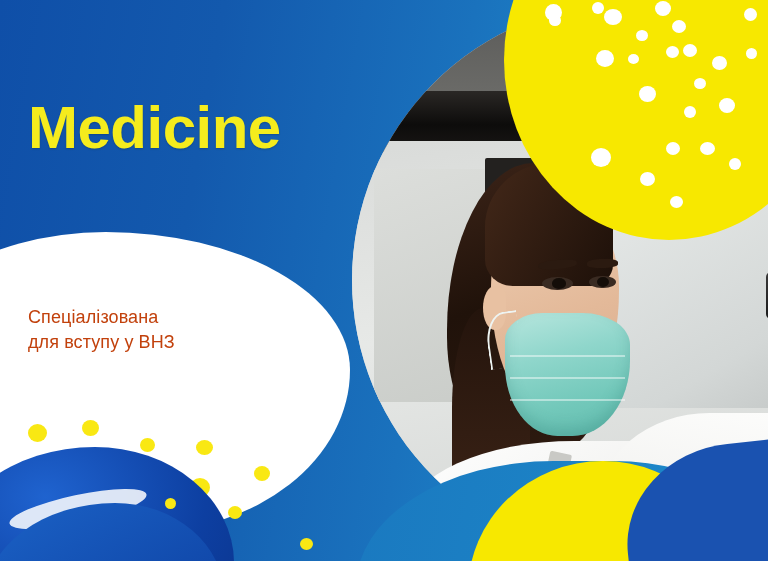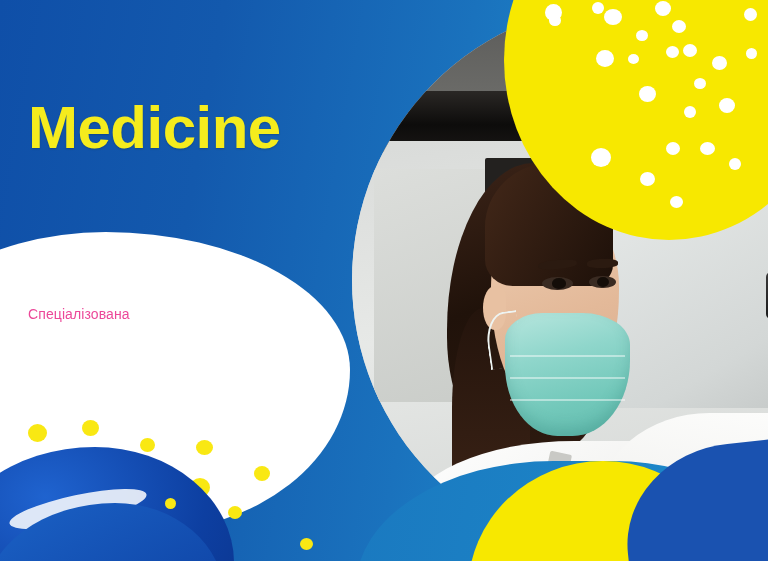--- a/index.html
+++ b/index.html
@@ -286,22 +286,22 @@
     font-weight:700;
     letter-spacing:-0.5px;
     text-shadow:0 1px 2px rgba(0,0,0,.18);
     margin-top:38px;
   }
   .title span{ display:block; }
 
   .subtitle{
     position:absolute; left:28px; top:305px;
     width:290px;
-    color:#ec4899;
-    font-size:14px;
+    color:#c2410c;
+    font-size:18px;
     line-height:1.38;
     font-weight:400;
     letter-spacing:.1px;
   }
   .subtitle span{ display:block; }
 </style>
 </head>
 <body>
 
 <div id="banner">
@@ -400,15 +400,16 @@
   <div class="shape blue-bl-hl"></div>
   <div class="shape blue-bl2"></div>
   <div class="dot yellow" style="left:165px;top:498px;width:11px;height:11px;"></div>
 
   <div class="title">
     <span>Medicine</span>
   </div>
 
   <div class="subtitle">
     <span>Спеціалізована</span>
+    <span>для вступу у ВНЗ</span>
   </div>
 
 </div>
 
 </body></html>

